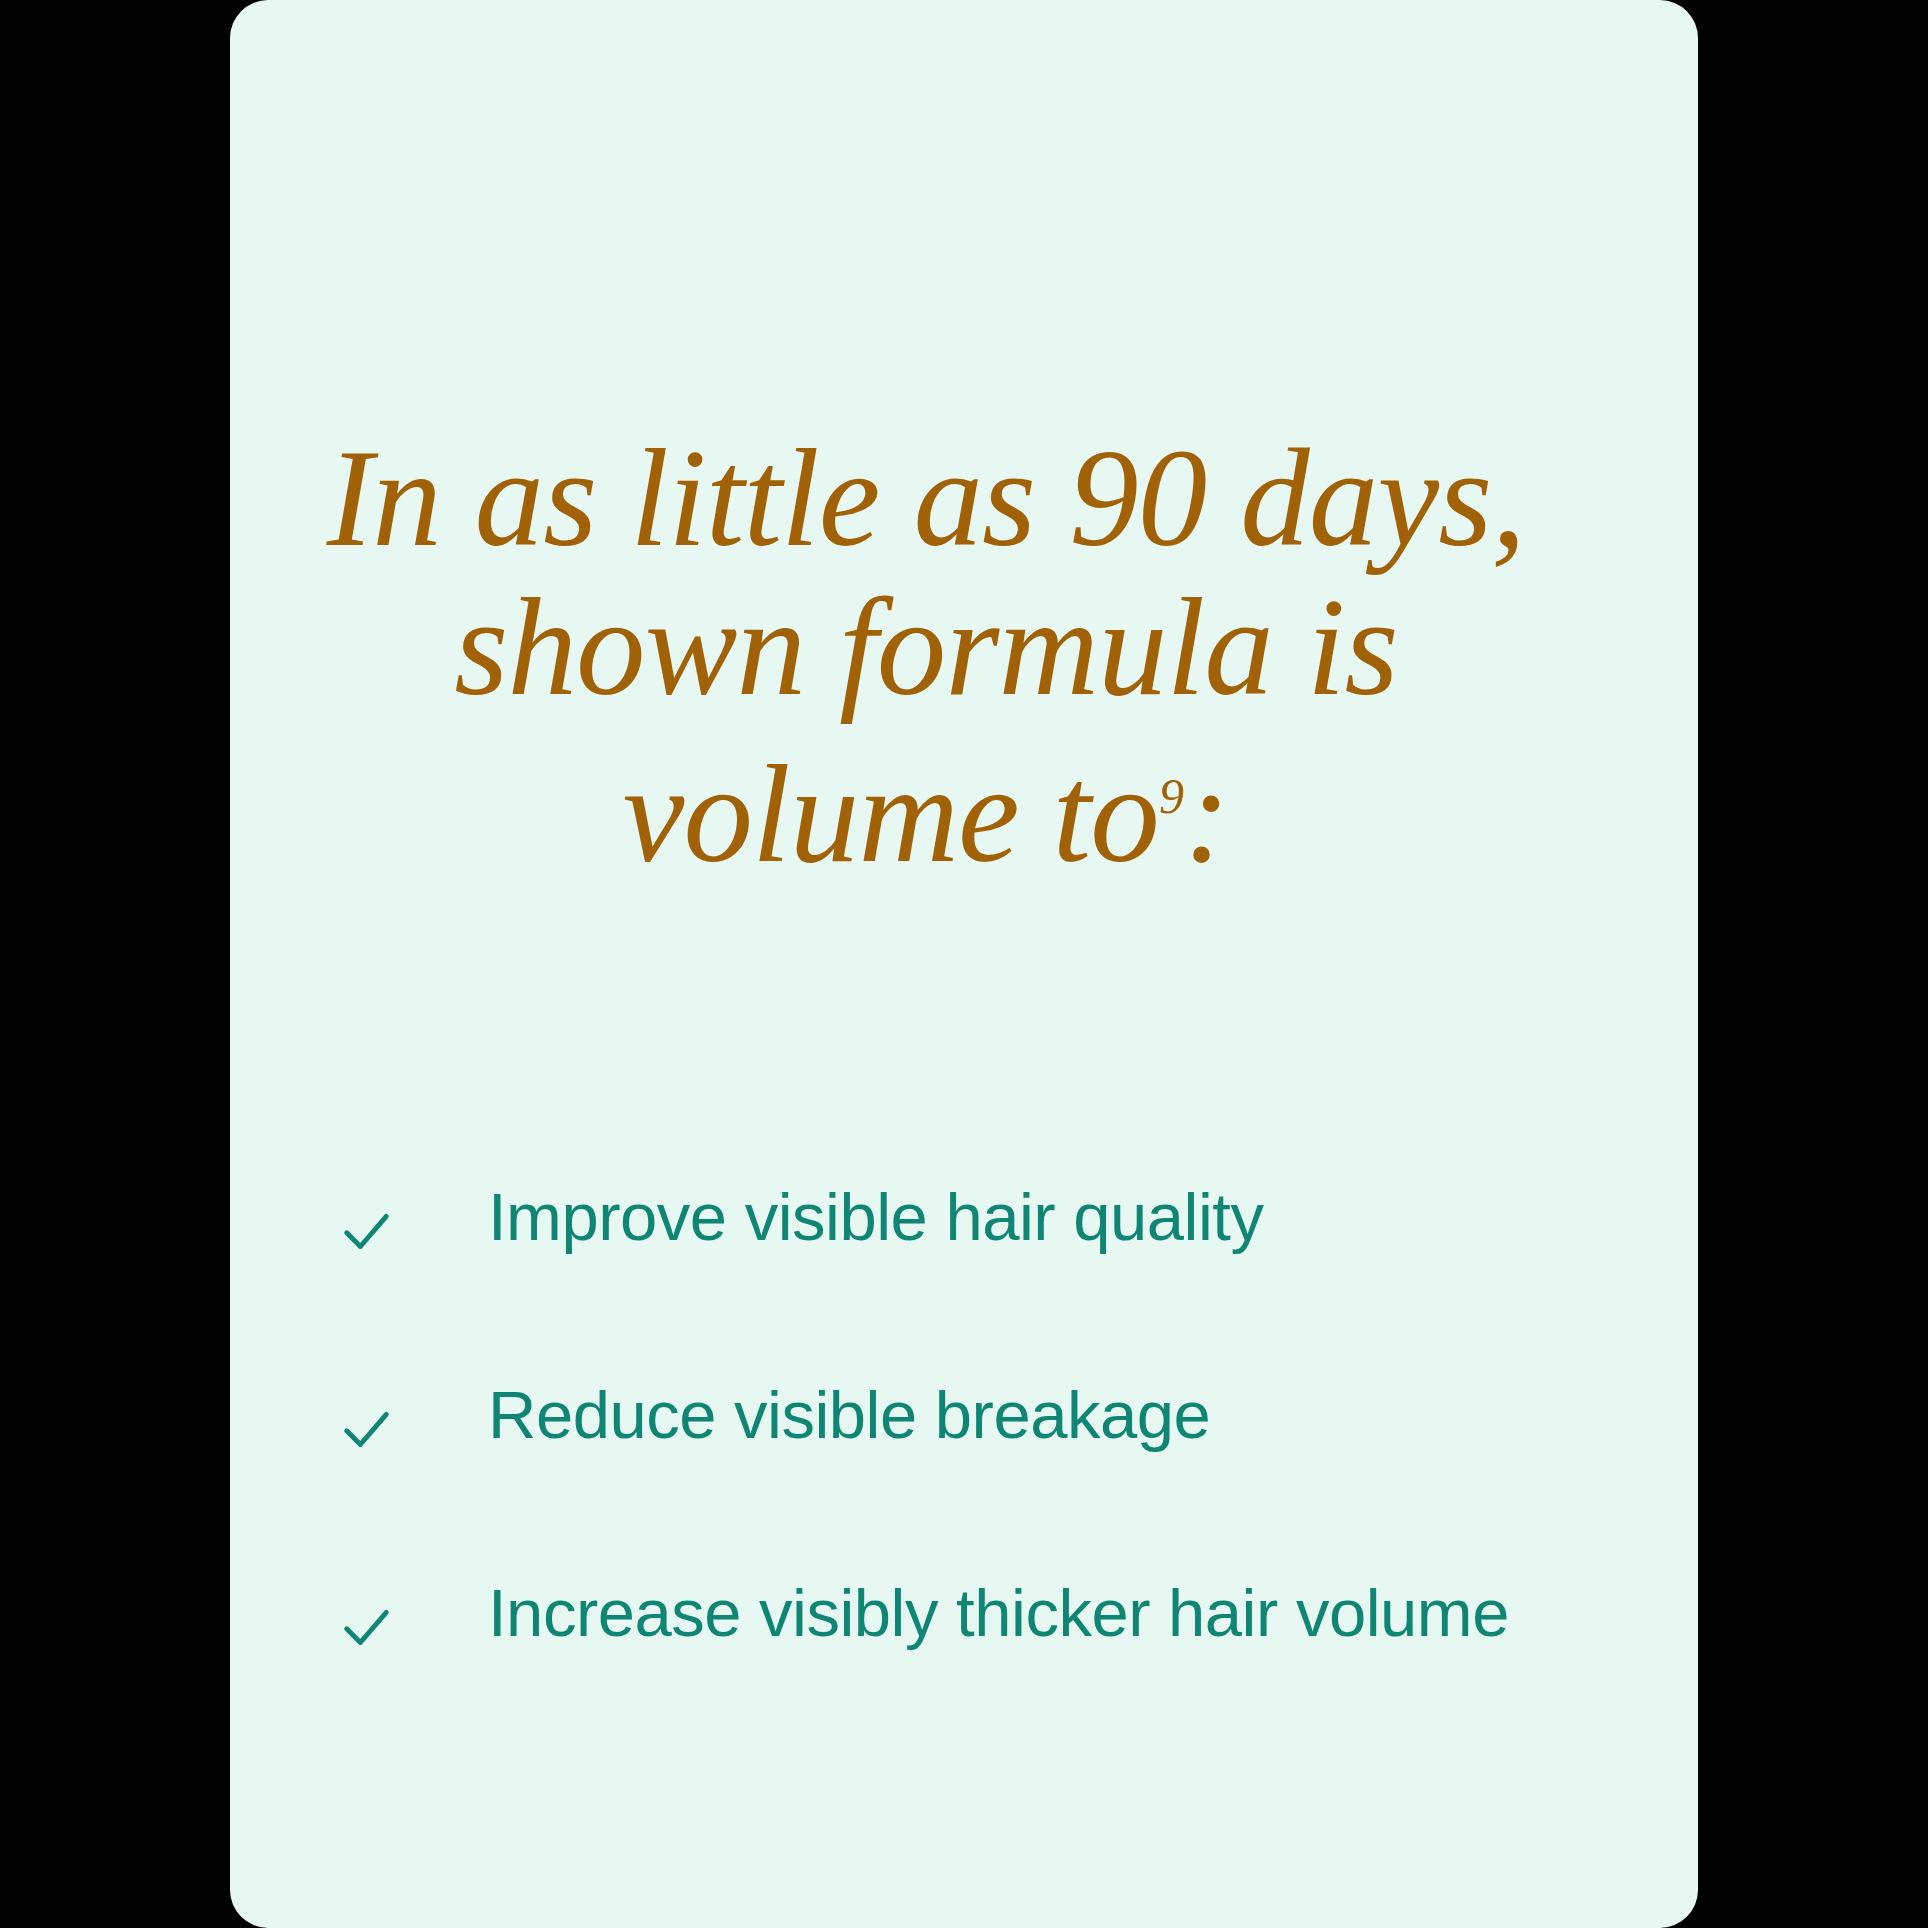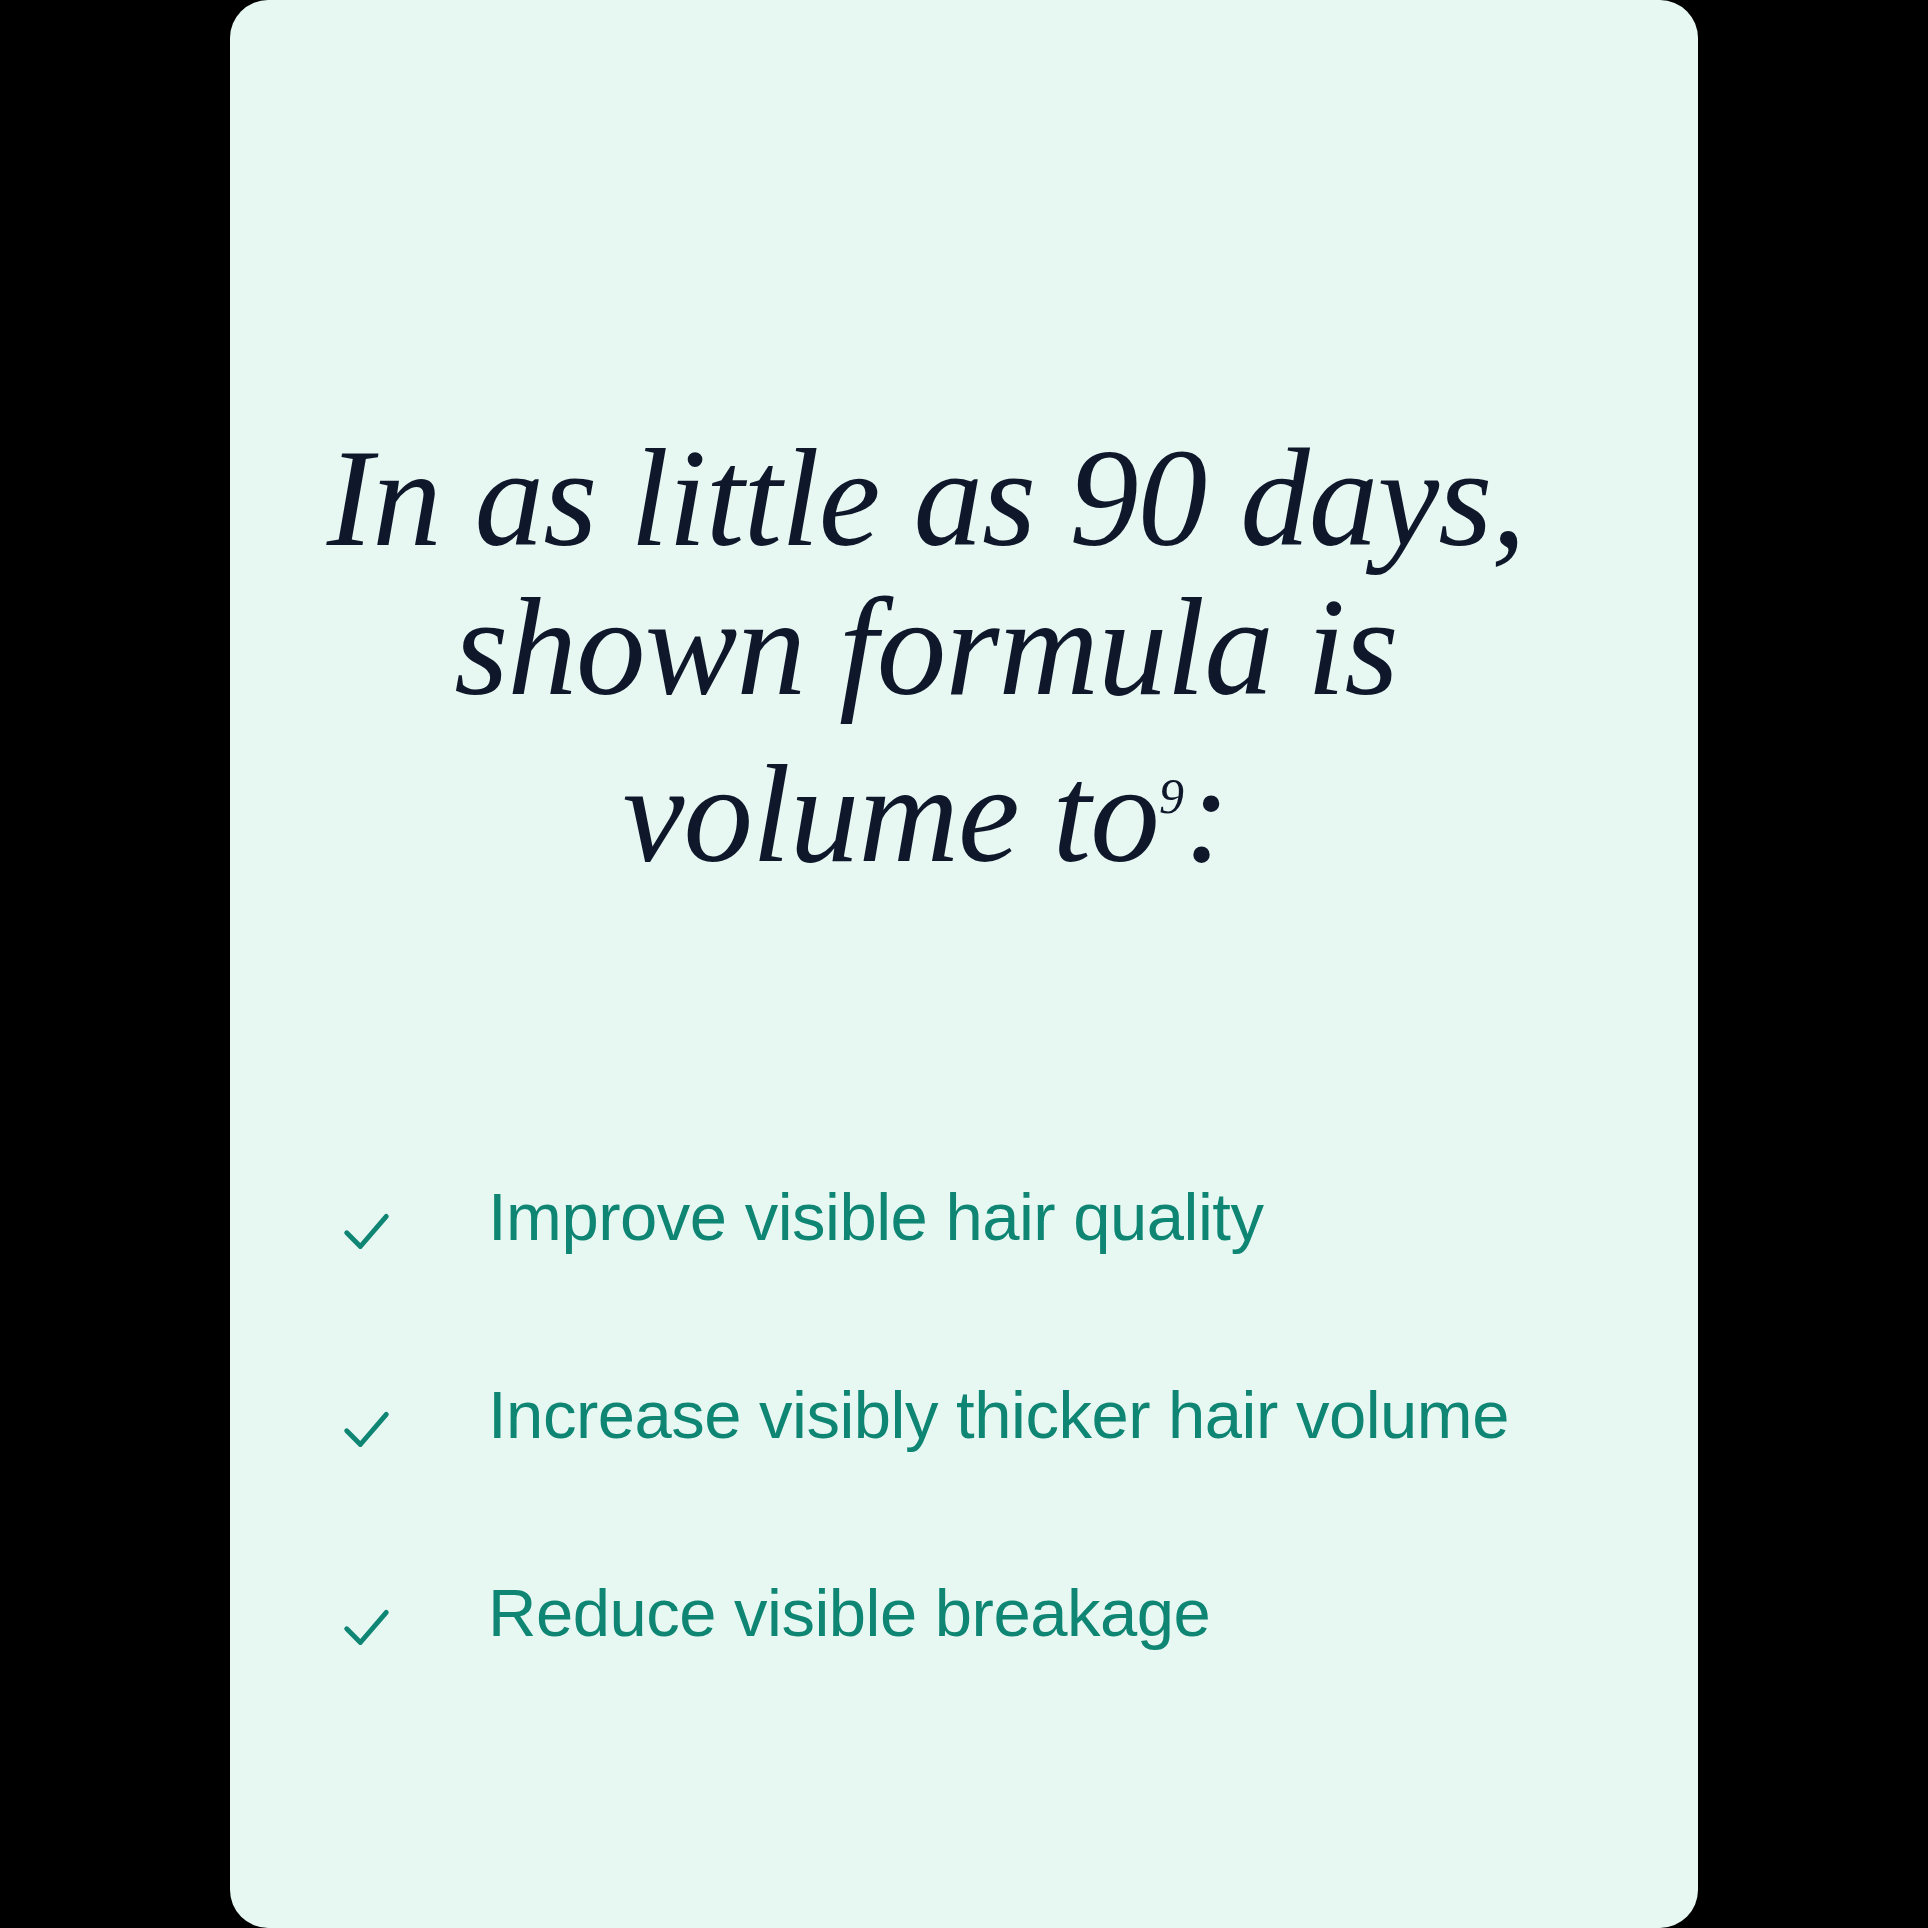--- a/index.html
+++ b/index.html
@@ -33,21 +33,21 @@
     box-sizing: border-box;
   }
 
   
   .headline {
     position: absolute;
     left: 0;
     top: 331px;
     width: 1392px;
     text-align: center;
-    color: #0f172a;
+    color: #a16207;
     font-family: "Liberation Serif", "DejaVu Serif", serif;
     font-style: italic;
     font-weight: 400;
     font-size: 139px;
     line-height: 149px;
     letter-spacing: -0.9px;
     white-space: nowrap;
   }
   .headline-line {
     display: block;
@@ -125,29 +125,29 @@
         </span>
         <span class="benefit-text">Improve visible hair quality</span>
       </li>
 
       <li class="benefit-item">
         <span class="check-icon">
           <svg viewBox="0 0 52 52" fill="none" aria-hidden="true">
             <path d="M5 28.5 L19.5 43 L47 11" stroke="currentColor" stroke-width="5.2" stroke-linecap="round" stroke-linejoin="round"></path>
           </svg>
         </span>
-        <span class="benefit-text">Increase visibly thicker hair volume</span>
+        <span class="benefit-text">Reduce visible breakage</span>
       </li>
 
       <li class="benefit-item">
         <span class="check-icon">
           <svg viewBox="0 0 52 52" fill="none" aria-hidden="true">
             <path d="M5 28.5 L19.5 43 L47 11" stroke="currentColor" stroke-width="5.2" stroke-linecap="round" stroke-linejoin="round"></path>
           </svg>
         </span>
-        <span class="benefit-text">Reduce visible breakage</span>
+        <span class="benefit-text">Increase visibly thicker hair volume</span>
       </li>
 
     </ul>
 
   </section>
 </div>
 
 
 </body></html>

